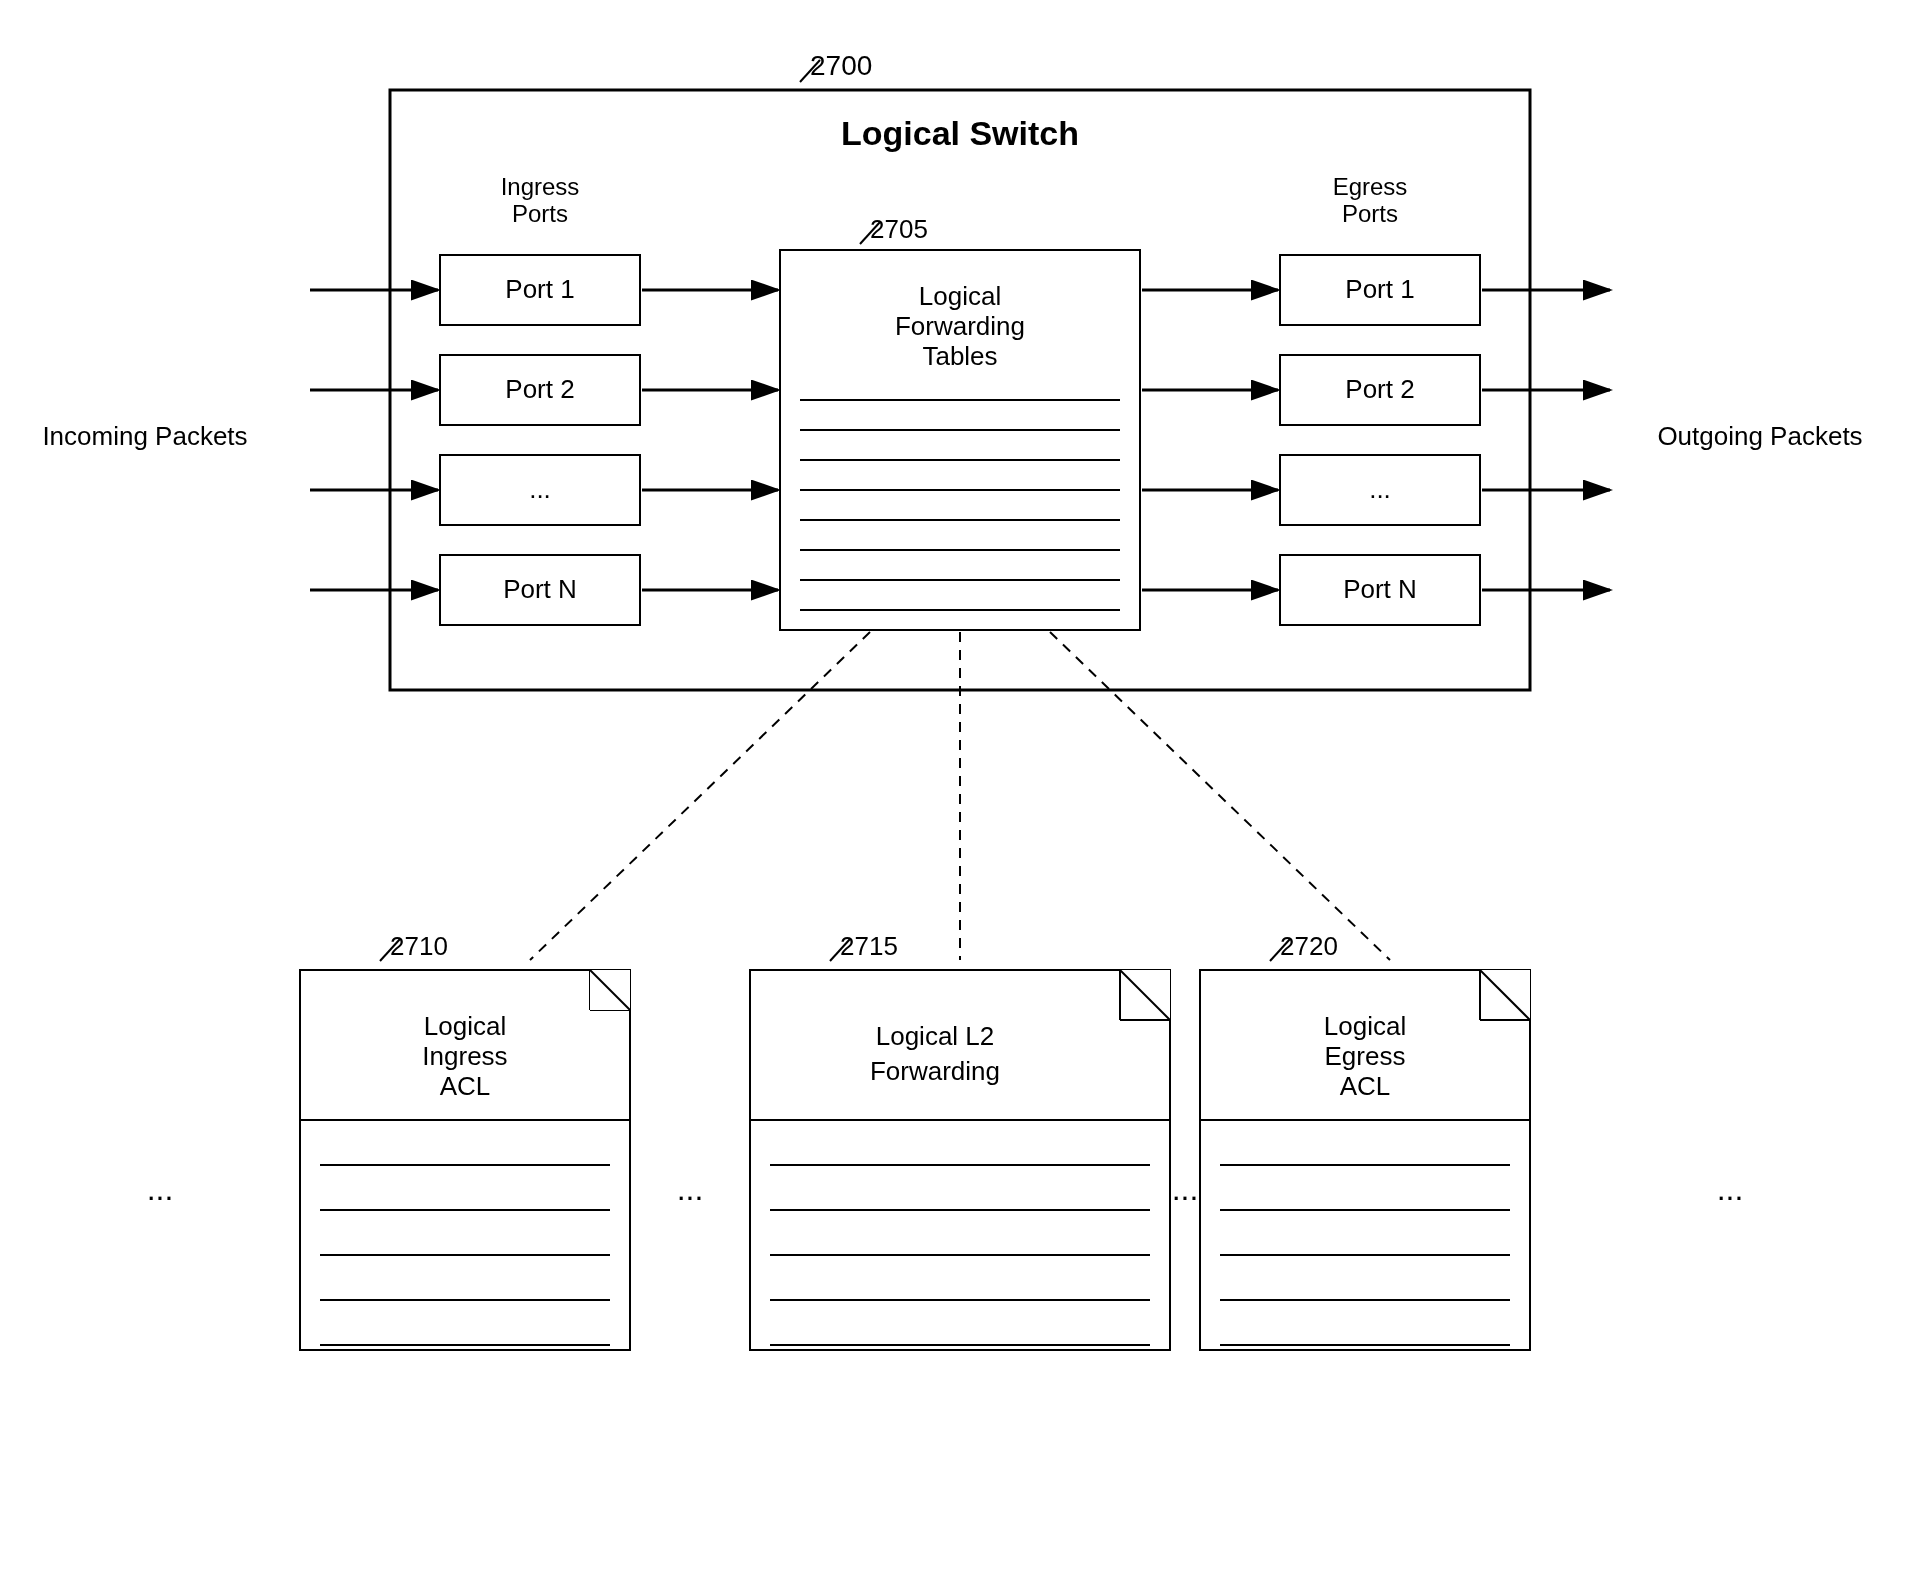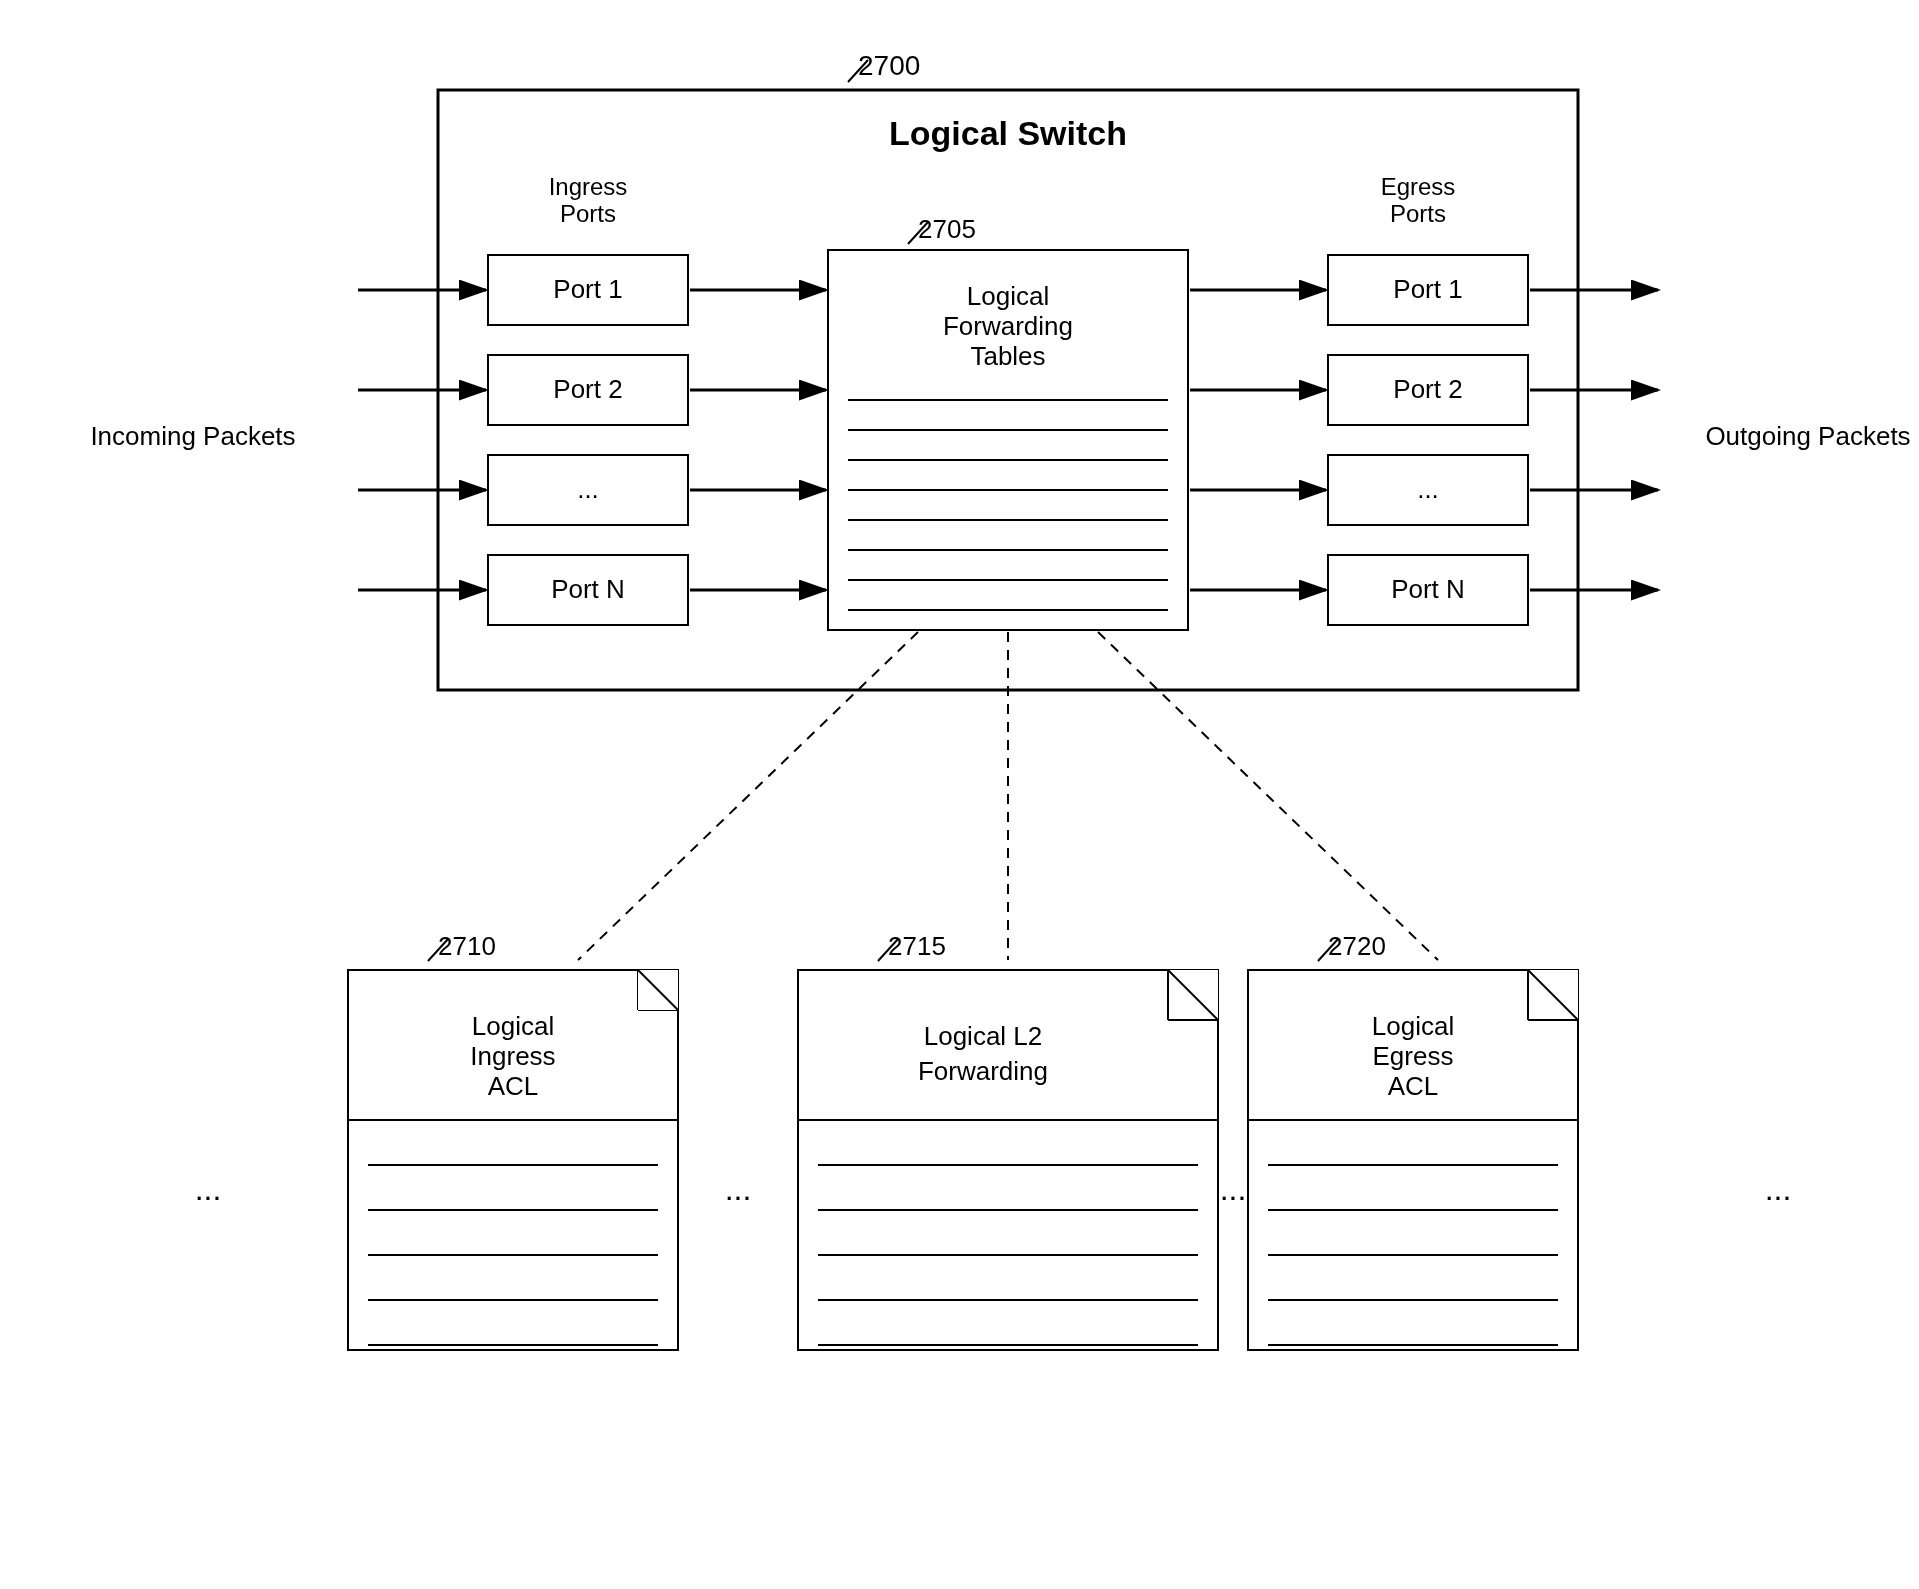--- a/index.html
+++ b/index.html
@@ -8,21 +8,20 @@
       font-family: Arial, sans-serif;
       width: 1919px;
       height: 1589px;
       overflow: hidden;
       position: relative;
     }
     .diagram-container {
       position: relative;
       width: 1841px;
       height: 1589px;
-      margin-left: 48px;
     }
     svg {
       position: absolute;
       top: 0;
       left: 0;
       width: 1919px;
       height: 1589px;
     }
   </style>
 </head>

